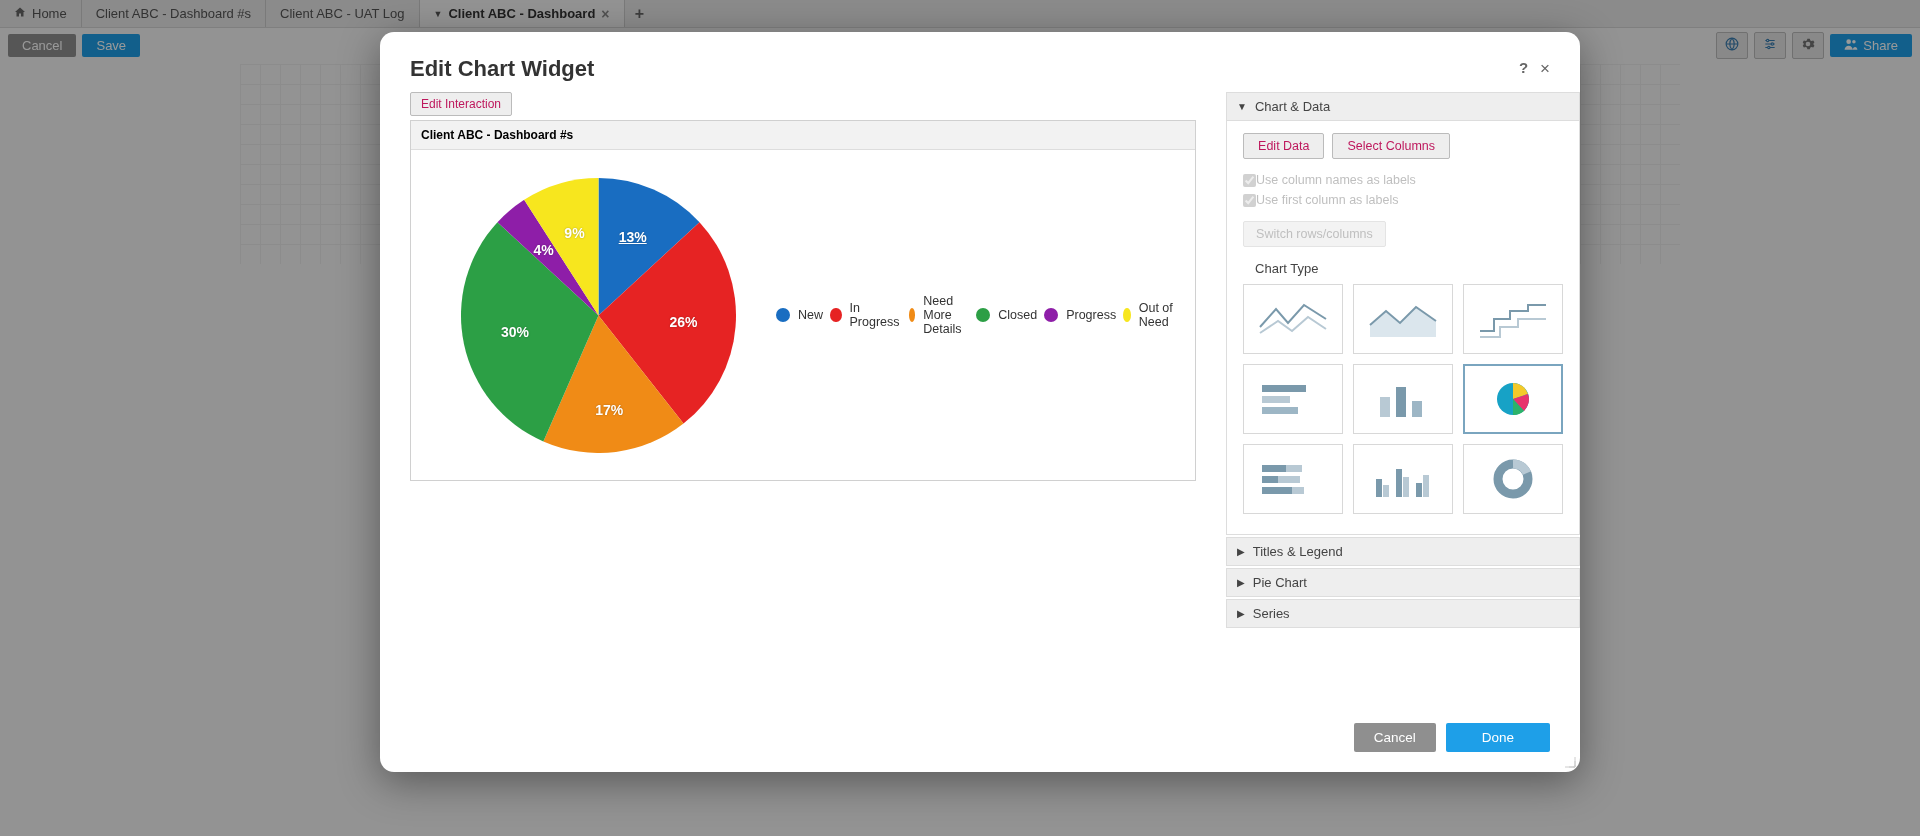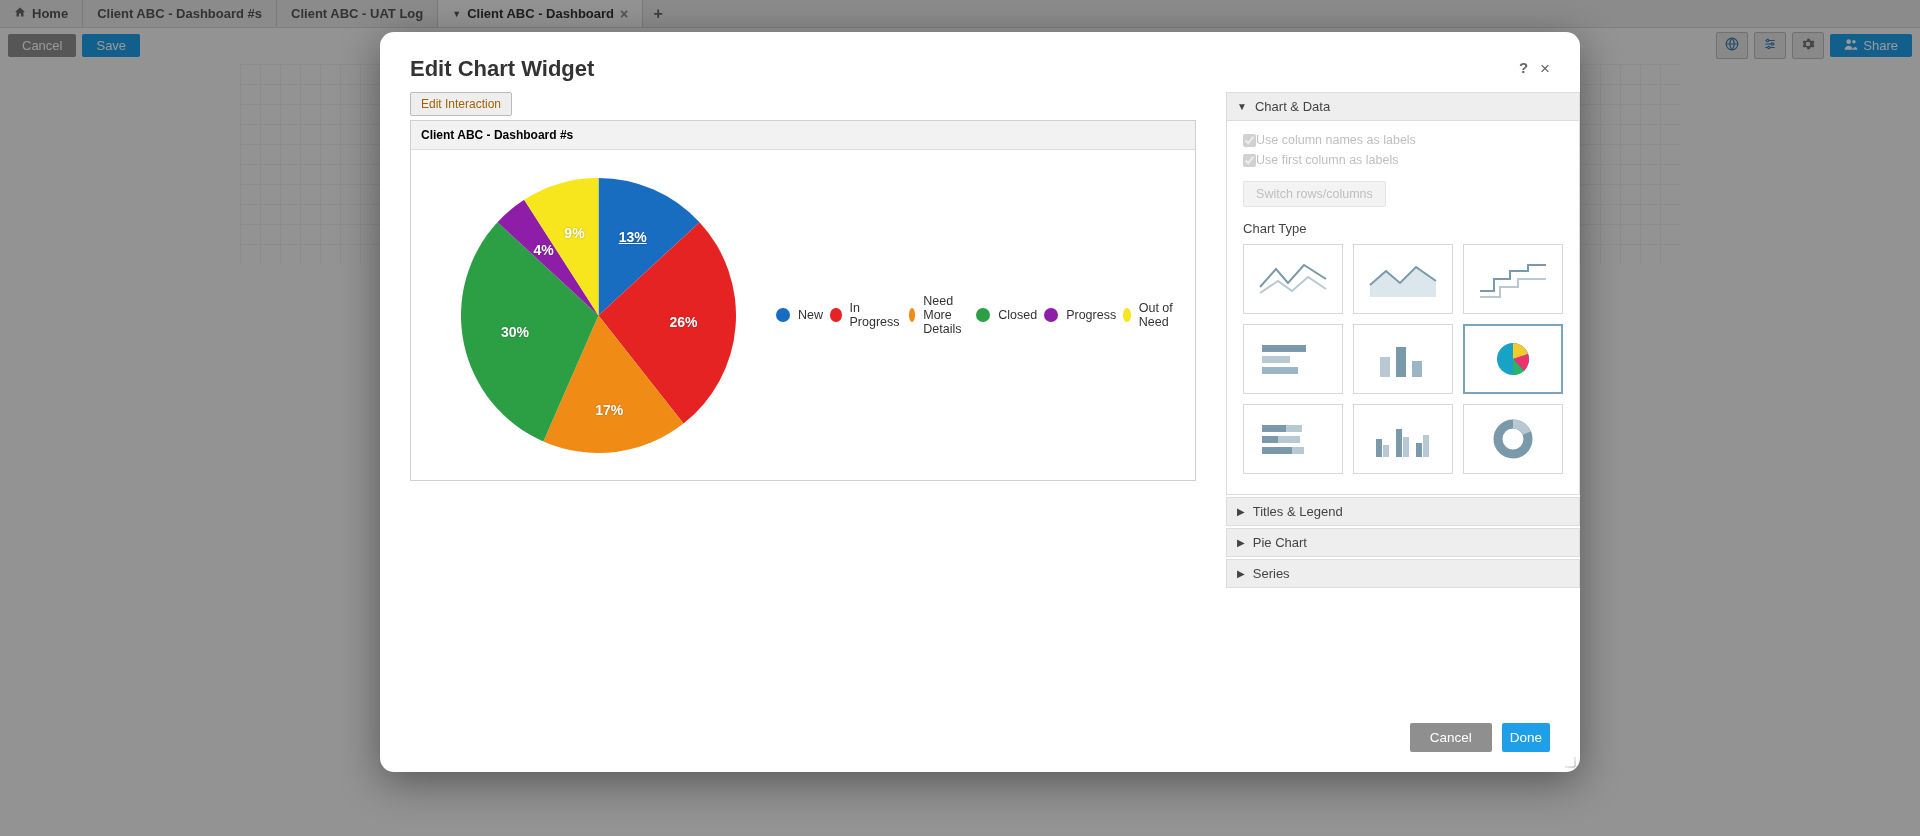--- a/index.html
+++ b/index.html
@@ -5,28 +5,28 @@
 * { box-sizing: border-box; margin: 0; padding: 0; }
 html, body { width: 1920px; height: 836px; font-family: Arial, sans-serif; font-size: 13px; overflow: hidden; }
 body { background: #fff; position: relative; }
 
 
 .dimmer { position: absolute; inset: 0; background: rgba(0,0,0,0.4); }
 
 
 .app-bg { position: absolute; inset: 0; background: #f5f5f5; }
 .tabbar { height: 28px; background: #e8e8e8; border-bottom: 1px solid #d4d4d4; display: flex; align-items: stretch; }
-.tab { display: flex; align-items: center; padding: 0 14px; border-right: 1px solid #ccc; color: #555; cursor: pointer; gap: 6px; font-weight: bold; }
+.tab { display: flex; align-items: center; padding: 0 14px; border-right: 1px solid #ccc; color: #555; cursor: pointer; gap: 6px; }
 .tab.active { background: #f5f5f5; font-weight: bold; color: #333; }
 .tab .close { color: #888; font-size: 14px; }
 .tab .home-icon { font-size: 12px; }
 .tab-add { width: 30px; display:flex; align-items:center; justify-content:center; color:#666; font-size:16px; font-weight:bold; }
 .toolbar { height: 34px; display:flex; align-items:center; padding: 0 8px; justify-content: space-between; }
 .toolbar-left, .toolbar-right { display:flex; gap:6px; align-items:center; }
-.btn { border:1px solid #bbb; background:#e4e4e4; color:#a16207; padding:4px 14px; border-radius:2px; cursor:pointer; font-size:13px; }
+.btn { border:1px solid #bbb; background:#e4e4e4; color:#be185d; padding:4px 14px; border-radius:2px; cursor:pointer; font-size:13px; }
 .btn.gray-flat { background:#8f8f8f; color:#fff; border:none; }
 .btn.blue { background:#1e9fe8; color:#fff; border:none; }
 .btn.icon-only { padding: 4px 8px; background:#e4e4e4; border:1px solid #bbb; }
 .grid-bg { position:absolute; top:64px; left:240px; right:240px; height:200px; background-image: linear-gradient(#e0e0e0 1px, transparent 1px), linear-gradient(90deg, #e0e0e0 1px, transparent 1px); background-size: 20px 20px; opacity:.5;}
 
 
 .modal { position: absolute; left: 380px; top: 32px; width: 1200px; height: 740px; background: #fff; border-radius: 14px; box-shadow: 0 10px 40px rgba(0,0,0,.4); display:flex; flex-direction:column; }
 .modal-hdr { padding: 24px 30px 10px; display:flex; align-items:center; justify-content:space-between; }
 .modal-title { font-size: 22px; font-weight:bold; color:#333; }
 .modal-hdr-icons { display:flex; gap:12px; color:#666; font-size:15px;}
@@ -52,29 +52,29 @@
 .accordion-sec { background:#eee; border:1px solid #ddd; margin-bottom:2px; }
 .acc-hdr { padding:6px 10px; display:flex; align-items:center; gap:8px; font-size:13px; color:#444; cursor:pointer;}
 .acc-hdr .caret { font-size:10px; }
 .acc-body { background:#fff; padding:12px 16px 20px; border-top:1px solid #ddd;}
 .btn-row { display:flex; gap:8px; margin-bottom:14px;}
 .btn.pill { background:#eee; border:1px solid #bbb; padding:5px 14px; font-size:12.5px;}
 .chk-row { display:flex; align-items:center; color:#bfbfbf; font-size:12.5px; margin-bottom:6px;}
 .chk-row input { accent-color:#1e9fe8; }
 .btn.ghost { background:#f3f3f3; color:#bfbfbf; border:1px solid #e4e4e4; font-size:12.5px; padding:5px 12px; margin-top:8px;}
 
-.ct-label { font-size:13px; color:#444; margin:14px 0 8px;}
+.ct-label { font-size:13px; color:#444; margin:14px 12px 8px;}
 .ct-grid { display:grid; grid-template-columns: repeat(3, 100px); gap:10px;}
 .ct-thumb { width:100px; height:70px; border:1px solid #d8d8d8; background:#fff; display:flex; align-items:center; justify-content:center; cursor:pointer;}
 .ct-thumb.selected { border:2px solid #7aa5bf; }
 .ct-thumb svg { width:70px; height:44px; }
 
 .modal-ftr { padding: 14px 30px 20px; display:flex; justify-content:flex-end; gap:10px;}
 .btn.cancel-lg { background:#8f8f8f; color:#fff; border:none; padding:7px 20px; font-size:13.5px;}
-.btn.done-lg { background:#1e9fe8; color:#fff; border:none; padding:7px 8px; font-size:13.5px;}
+.btn.done-lg { background:#1e9fe8; color:#fff; border:none; padding:7px 36px; font-size:13.5px;}
 .resize-handle { position:absolute; right:4px; bottom:4px; width:12px; height:12px; color:#bbb;}
 </style>
 </head>
 <body>
 
 <div class="app-bg">
   <div class="tabbar">
     <div class="tab">
       <span class="home-icon">
         <svg width="12" height="12" viewBox="0 0 24 24" fill="#666">
@@ -202,20 +202,24 @@
       </div>
     </div>
 
     <div class="right-pane">
       <div class="accordion-sec">
         <div class="acc-hdr">
           <span class="caret">▼</span>
           <span>Chart &amp; Data</span>
         </div>
         <div class="acc-body">
+          <div class="btn-row">
+            <button class="btn pill">Edit Data</button>
+            <button class="btn pill">Select Columns</button>
+          </div>
           <label class="chk-row">
             <input type="checkbox" checked="" disabled="" style="">
             <span>Use column names as labels</span>
           </label>
           <label class="chk-row">
             <input type="checkbox" checked="" disabled="" style="">
             <span>Use first column as labels</span>
           </label>
           <button class="btn ghost">Switch rows/columns</button>
 

